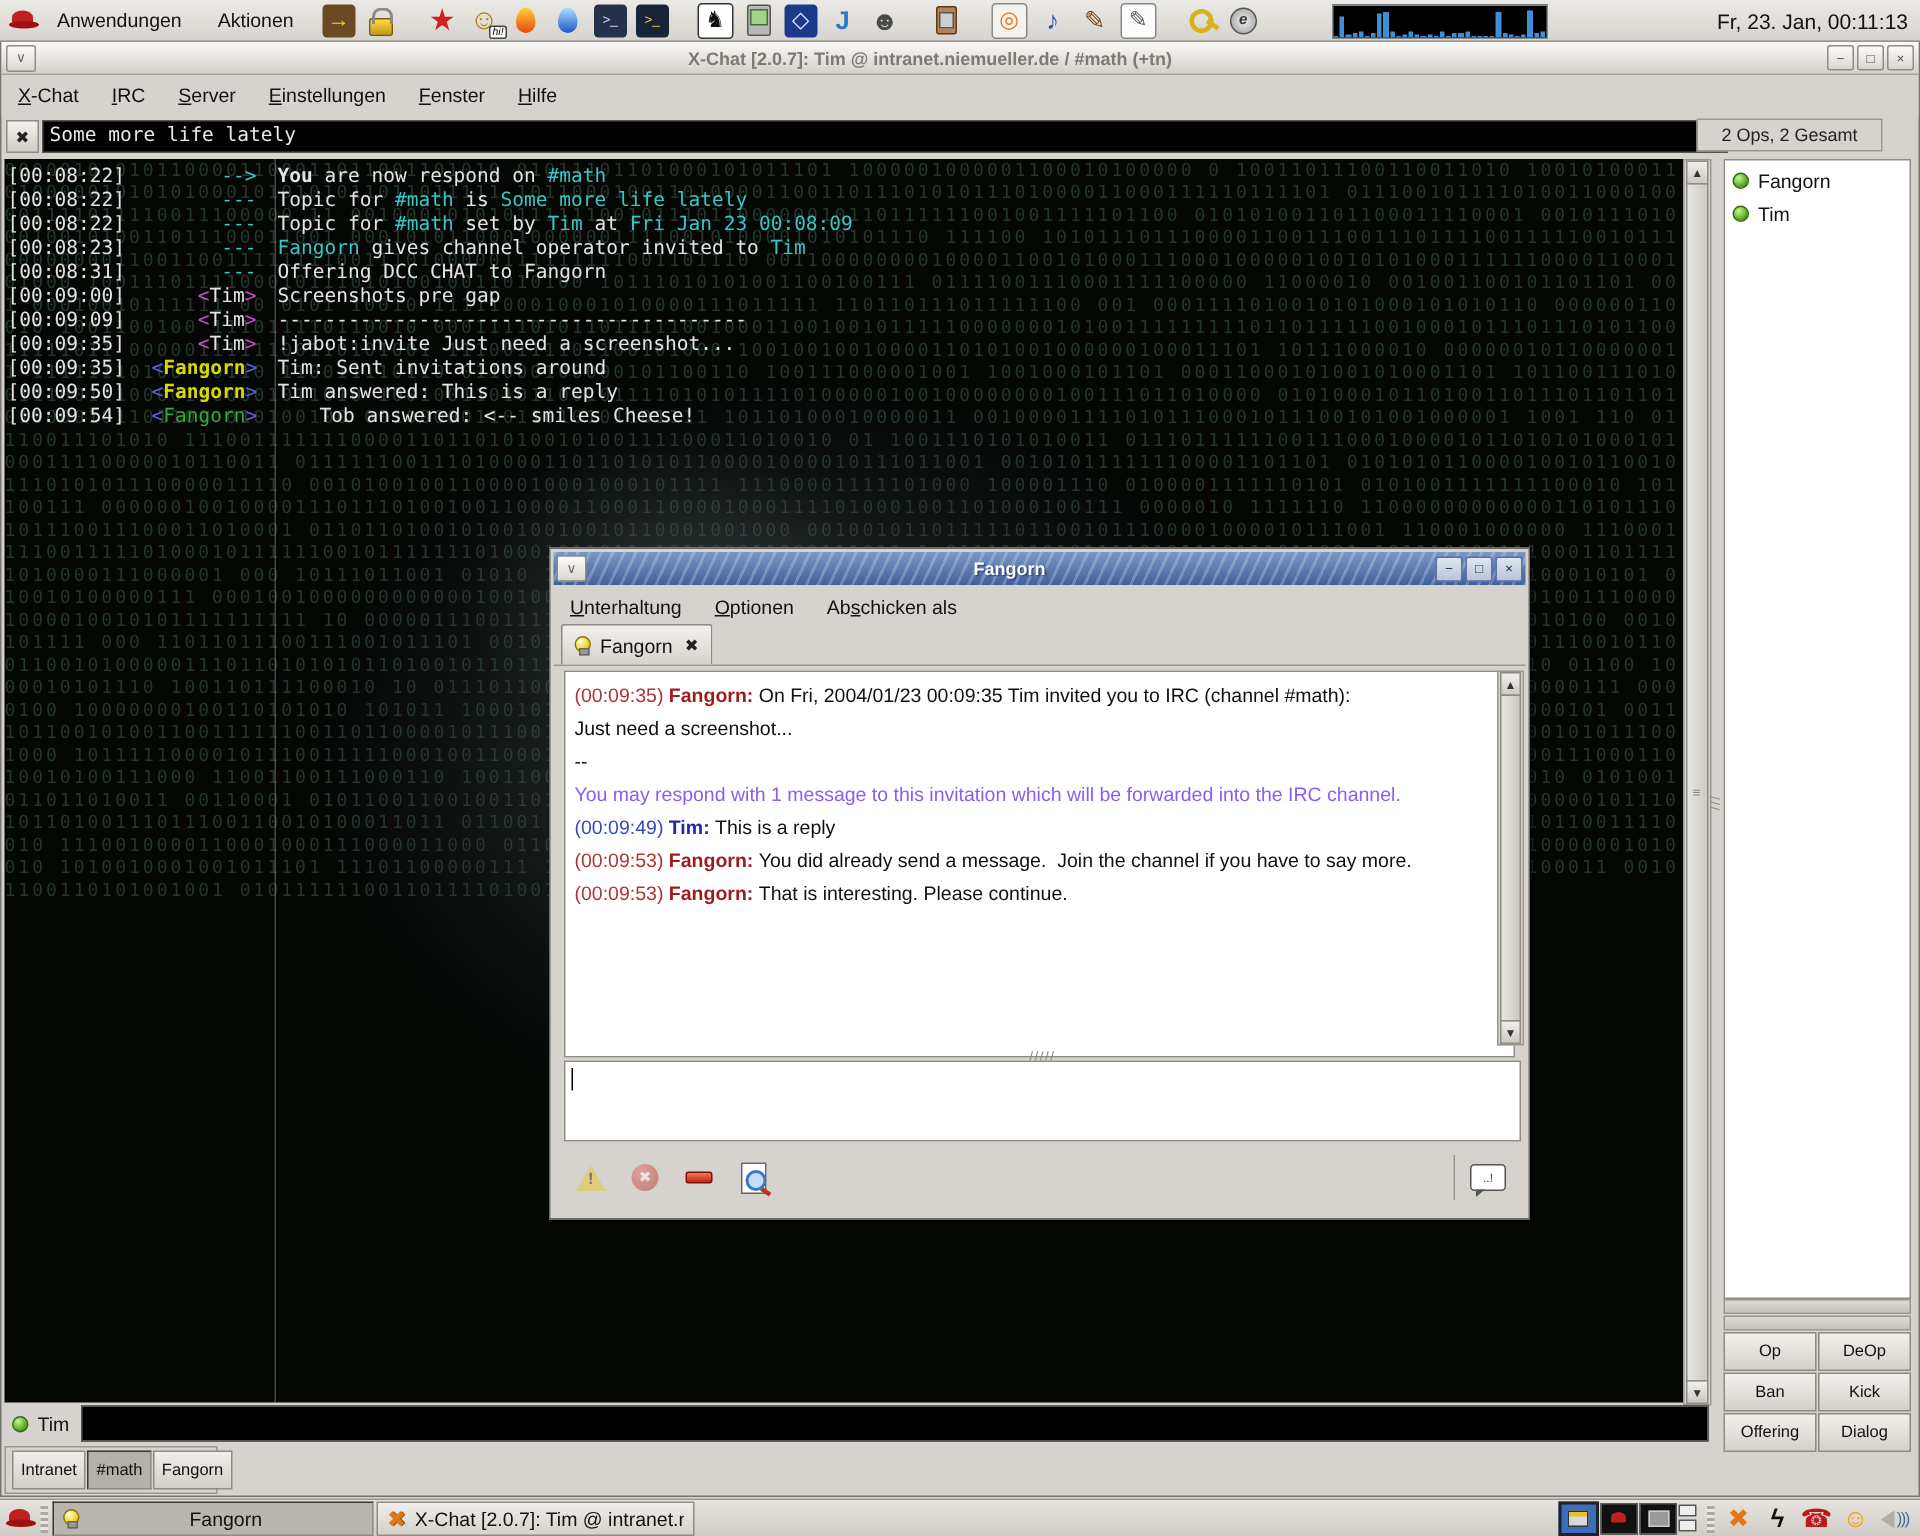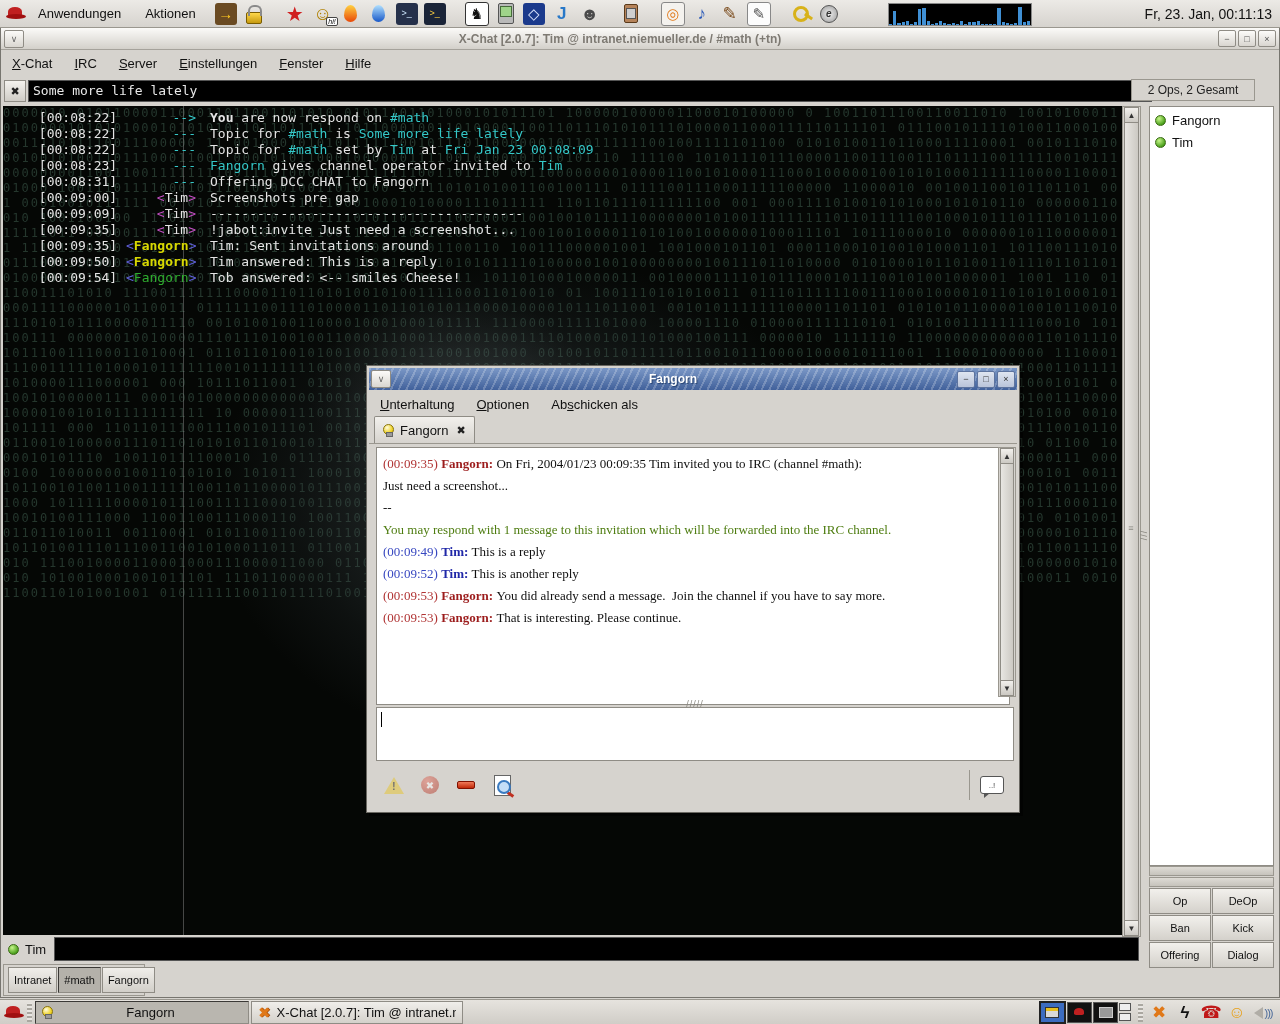--- a/index.html
+++ b/index.html
@@ -52,21 +52,21 @@
   
   #chat-area{position:absolute;left:2px;top:78px;width:1119px;height:829px;background:#050705;overflow:hidden;}
   #noise{position:absolute;left:0;top:0;right:0;bottom:0;color:#2d4338;opacity:.8;
     font-family:"DejaVu Sans Mono",monospace;font-size:12px;line-height:15px;letter-spacing:2px;word-break:break-all;}
   #img-glow{position:absolute;left:0;top:0;right:0;bottom:0;
     background:radial-gradient(ellipse 420px 330px at 47% 48%,rgba(95,108,112,.50),rgba(40,48,50,.25) 55%,transparent 75%),
                radial-gradient(ellipse 200px 150px at 40% 35%,rgba(130,140,145,.25),transparent 70%);}
   #nick-sep{position:absolute;left:180px;top:0;bottom:0;width:1px;background:rgba(150,150,150,.45);}
   #chat-lines{position:absolute;left:0;top:4px;right:0;font-family:"DejaVu Sans Mono",monospace;font-size:13px;line-height:16px;}
   .cl{display:flex;white-space:pre;}
-  .cl .ts{width:96px;padding-left:27px;flex:none;text-align:center;}
+  .cl .ts{width:96px;padding-left:2px;flex:none;}
   .cl .nk{width:70px;flex:none;text-align:right;}
   .cl .ms{padding-left:14px;white-space:pre-wrap;}
   
   .sb{background:#d6d3ce;border:1px solid #9a978f;}
   #chat-sb{position:absolute;left:1121px;top:78px;width:17px;height:829px;}
   .sb-arrow{position:absolute;left:1px;right:1px;height:14px;display:flex;align-items:center;justify-content:center;
     font-size:8px;color:#333;background:linear-gradient(#f2f0ec,#ccc9c3);border:1px solid #8f8c85;cursor:pointer;}
   .sb-thumb{position:absolute;left:1px;right:1px;background:linear-gradient(90deg,#e8e6e2,#ccc9c3);border:1px solid #8f8c85;cursor:grab;}
   .grip{display:flex;align-items:center;justify-content:center;color:#8a8881;font-size:9px;letter-spacing:1px;}
   #main-splitter{position:absolute;left:1139px;top:78px;width:8px;height:829px;cursor:col-resize;}
@@ -101,21 +101,21 @@
   #dlg-tabrow{position:absolute;left:2px;top:50px;right:2px;height:27px;border-bottom:1px solid #9a978f;display:flex;align-items:flex-end;}
   #dlg-tab{height:26px;margin-left:5px;border:1px solid #8f8c85;border-bottom:none;background:linear-gradient(#f2f0ec,#d6d3ce);
     display:flex;align-items:center;padding:0 8px;font-size:13px;color:#111;cursor:pointer;border-radius:2px 2px 0 0;}
   .bulb{width:11px;height:13px;margin-right:6px;position:relative;}
   .bulb:before{content:"";position:absolute;left:0;top:0;width:11px;height:11px;border-radius:50%;
     background:radial-gradient(circle at 35% 30%,#fffbe0,#f0d428 60%,#c0a008);border:1px solid #8a7408;box-sizing:border-box;}
   .bulb:after{content:"";position:absolute;left:3px;bottom:0;width:5px;height:3px;background:#9a9a9a;border:1px solid #666;}
   .tab-x{margin-left:8px;font-size:11px;color:#222;cursor:pointer;}
   #dlg-text{position:absolute;left:9px;top:81px;width:620px;height:246px;background:#fff;border:1px solid #8f8c85;
     padding:5px 6px;font-size:13px;color:#101010;overflow:hidden;}
-  .dmsg{line-height:22px;white-space:pre-wrap;font-family:Liberation Serif, serif;}
+  .dmsg{line-height:22px;white-space:pre-wrap;}
   #dlg-sb{position:absolute;left:631px;top:81px;width:16px;height:248px;}
   #dlg-splitter{position:absolute;left:9px;top:333px;width:638px;height:8px;}
   #dlg-splitter .grip{margin:0 auto;width:40px;}
   #dlg-input{position:absolute;left:9px;top:341px;width:636px;height:52px;background:#fff;border:1px solid #8f8c85;}
   .caret{position:absolute;left:4px;top:4px;width:1px;height:15px;background:#000;}
   #dlg-toolbar{position:absolute;left:9px;top:400px;width:638px;height:38px;display:flex;align-items:center;}
   .tool{width:24px;height:24px;margin:0 6px;display:flex;align-items:center;justify-content:center;cursor:pointer;position:relative;}
   .tool.dim{opacity:.45;}
   .warn-tri{width:0;height:0;border-left:10px solid transparent;border-right:10px solid transparent;border-bottom:17px solid #e8c21a;position:relative;}
   .warn-tri:after{content:"!";position:absolute;left:-2px;top:3px;font-size:11px;font-weight:bold;color:#000;}
@@ -274,21 +274,21 @@
         <div class="cl"><span class="ts" style="color: rgb(228, 228, 228);">[00:08:22]</span><span class="nk"><span style="color: rgb(53, 200, 200);">--&gt;</span></span><span class="ms"><span style="color: rgb(228, 228, 228); font-weight: bold;">You</span><span style="color: rgb(228, 228, 228);"> are now respond on </span><span style="color: rgb(53, 200, 200);">#math</span></span></div>
         <div class="cl"><span class="ts" style="color: rgb(228, 228, 228);">[00:08:22]</span><span class="nk"><span style="color: rgb(53, 200, 200);">---</span></span><span class="ms"><span style="color: rgb(228, 228, 228);">Topic for </span><span style="color: rgb(53, 200, 200);">#math</span><span style="color: rgb(228, 228, 228);"> is </span><span style="color: rgb(53, 200, 200);">Some more life lately</span></span></div>
         <div class="cl"><span class="ts" style="color: rgb(228, 228, 228);">[00:08:22]</span><span class="nk"><span style="color: rgb(53, 200, 200);">---</span></span><span class="ms"><span style="color: rgb(228, 228, 228);">Topic for </span><span style="color: rgb(53, 200, 200);">#math</span><span style="color: rgb(228, 228, 228);"> set by </span><span style="color: rgb(53, 200, 200);">Tim</span><span style="color: rgb(228, 228, 228);"> at </span><span style="color: rgb(53, 200, 200);">Fri Jan 23 00:08:09</span></span></div>
         <div class="cl"><span class="ts" style="color: rgb(228, 228, 228);">[00:08:23]</span><span class="nk"><span style="color: rgb(53, 200, 200);">---</span></span><span class="ms"><span style="color: rgb(53, 200, 200);">Fangorn</span><span style="color: rgb(228, 228, 228);"> gives channel operator invited to </span><span style="color: rgb(53, 200, 200);">Tim</span></span></div>
         <div class="cl"><span class="ts" style="color: rgb(228, 228, 228);">[00:08:31]</span><span class="nk"><span style="color: rgb(53, 200, 200);">---</span></span><span class="ms"><span style="color: rgb(228, 228, 228);">Offering DCC CHAT to Fangorn</span></span></div>
         <div class="cl"><span class="ts" style="color: rgb(228, 228, 228);">[00:09:00]</span><span class="nk"><span style="color: rgb(196, 79, 196);">&lt;</span><span style="color: rgb(228, 228, 228);">Tim</span><span style="color: rgb(196, 79, 196);">&gt;</span></span><span class="ms"><span style="color: rgb(228, 228, 228);">Screenshots pre gap</span></span></div>
         <div class="cl"><span class="ts" style="color: rgb(228, 228, 228);">[00:09:09]</span><span class="nk"><span style="color: rgb(196, 79, 196);">&lt;</span><span style="color: rgb(228, 228, 228);">Tim</span><span style="color: rgb(196, 79, 196);">&gt;</span></span><span class="ms"><span style="color: rgb(228, 228, 228);">----------------------------------------</span></span></div>
         <div class="cl"><span class="ts" style="color: rgb(228, 228, 228);">[00:09:35]</span><span class="nk"><span style="color: rgb(196, 79, 196);">&lt;</span><span style="color: rgb(228, 228, 228);">Tim</span><span style="color: rgb(196, 79, 196);">&gt;</span></span><span class="ms"><span style="color: rgb(228, 228, 228);">!jabot:invite Just need a screenshot...</span></span></div>
         <div class="cl"><span class="ts" style="color: rgb(228, 228, 228);">[00:09:35]</span><span class="nk"><span style="color: rgb(96, 96, 221);">&lt;</span><span style="color: rgb(216, 216, 0); font-weight: bold;">Fangorn</span><span style="color: rgb(96, 96, 221);">&gt;</span></span><span class="ms"><span style="color: rgb(228, 228, 228);">Tim: Sent invitations around</span></span></div>
         <div class="cl"><span class="ts" style="color: rgb(228, 228, 228);">[00:09:50]</span><span class="nk"><span style="color: rgb(96, 96, 221);">&lt;</span><span style="color: rgb(216, 216, 0); font-weight: bold;">Fangorn</span><span style="color: rgb(96, 96, 221);">&gt;</span></span><span class="ms"><span style="color: rgb(228, 228, 228);">Tim answered: This is a reply</span></span></div>
-        <div class="cl"><span class="ts" style="color: rgb(228, 228, 228);">[00:09:54]</span><span class="nk"><span style="color: rgb(96, 96, 221);">&lt;</span><span style="color: rgb(47, 174, 47);">Fangorn</span><span style="color: rgb(96, 96, 221);">&gt;</span></span><span class="ms"><span style="color: rgb(228, 228, 228);">Tob answered: &lt;-- smiles Cheese!</span></span></div>
+        <div class="cl"><span class="ts" style="color: rgb(228, 228, 228);">[00:09:54]</span><span class="nk"><span style="color: rgb(96, 96, 221);">&lt;</span><span style="color: rgb(47, 174, 47);">Fangorn</span><span style="color: rgb(96, 96, 221);">&gt;</span></span><span class="ms"><span style="color: rgb(228, 228, 228); margin-left: 28px;">Tob answered: &lt;-- smiles Cheese!</span></span></div>
       </div>
   </div>
   <div id="chat-sb" class="sb">
     <div class="sb-arrow" style="top:0">▲</div>
     <div class="sb-thumb" style="top:15px;bottom:15px">
         <div class="grip" style="margin-top:400px">≡</div>
       </div>
     <div class="sb-arrow" style="bottom:0">▼</div>
   </div>
   <div id="main-splitter">
@@ -351,23 +351,22 @@
     <div id="dlg-tab">
       <span class="bulb"></span>
       <span>Fangorn</span>
       <span class="tab-x">✖</span>
     </div>
   </div>
   <div id="dlg-text">
       <div class="dmsg"><span style="color: rgb(176, 52, 52);">(00:09:35) </span><span style="font-weight: bold; color: rgb(156, 28, 28);">Fangorn: </span><span style="color: rgb(16, 16, 16);">On Fri, 2004/01/23 00:09:35 Tim invited you to IRC (channel #math):</span></div>
       <div class="dmsg"><span style="color: rgb(16, 16, 16);">Just need a screenshot...</span></div>
       <div class="dmsg"><span style="color: rgb(16, 16, 16);">--</span></div>
-      <div class="dmsg"><span style="color: #4d7c0f;">You may respond with 1 message to this invitation which will be forwarded into the IRC channel.</span></div>
+      <div class="dmsg"><span style="color: #8b5cf6;">You may respond with 1 message to this invitation which will be forwarded into the IRC channel.</span></div>
       <div class="dmsg"><span style="color: rgb(56, 72, 192);">(00:09:49) </span><span style="font-weight: bold; color: rgb(32, 40, 168);">Tim: </span><span style="color: rgb(16, 16, 16);">This is a reply</span></div>
-      <div class="dmsg"><span style="color: rgb(56, 72, 192);">(00:09:52) </span><span style="font-weight: bold; color: rgb(32, 40, 168);">Tim: </span><span style="color: rgb(16, 16, 16);">This is another reply</span></div>
       <div class="dmsg"><span style="color: rgb(176, 52, 52);">(00:09:53) </span><span style="font-weight: bold; color: rgb(156, 28, 28);">Fangorn: </span><span style="color: rgb(16, 16, 16);">You did already send a message.  Join the channel if you have to say more.</span></div>
       <div class="dmsg"><span style="color: rgb(176, 52, 52);">(00:09:53) </span><span style="font-weight: bold; color: rgb(156, 28, 28);">Fangorn: </span><span style="color: rgb(16, 16, 16);">That is interesting. Please continue.</span></div>
     </div>
   <div id="dlg-sb" class="sb">
     <div class="sb-arrow" style="top:0">▲</div>
     <div class="sb-thumb" style="top:15px;bottom:15px"></div>
     <div class="sb-arrow" style="bottom:0">▼</div>
   </div>
   <div id="dlg-splitter">
       <div class="grip">/////</div>

